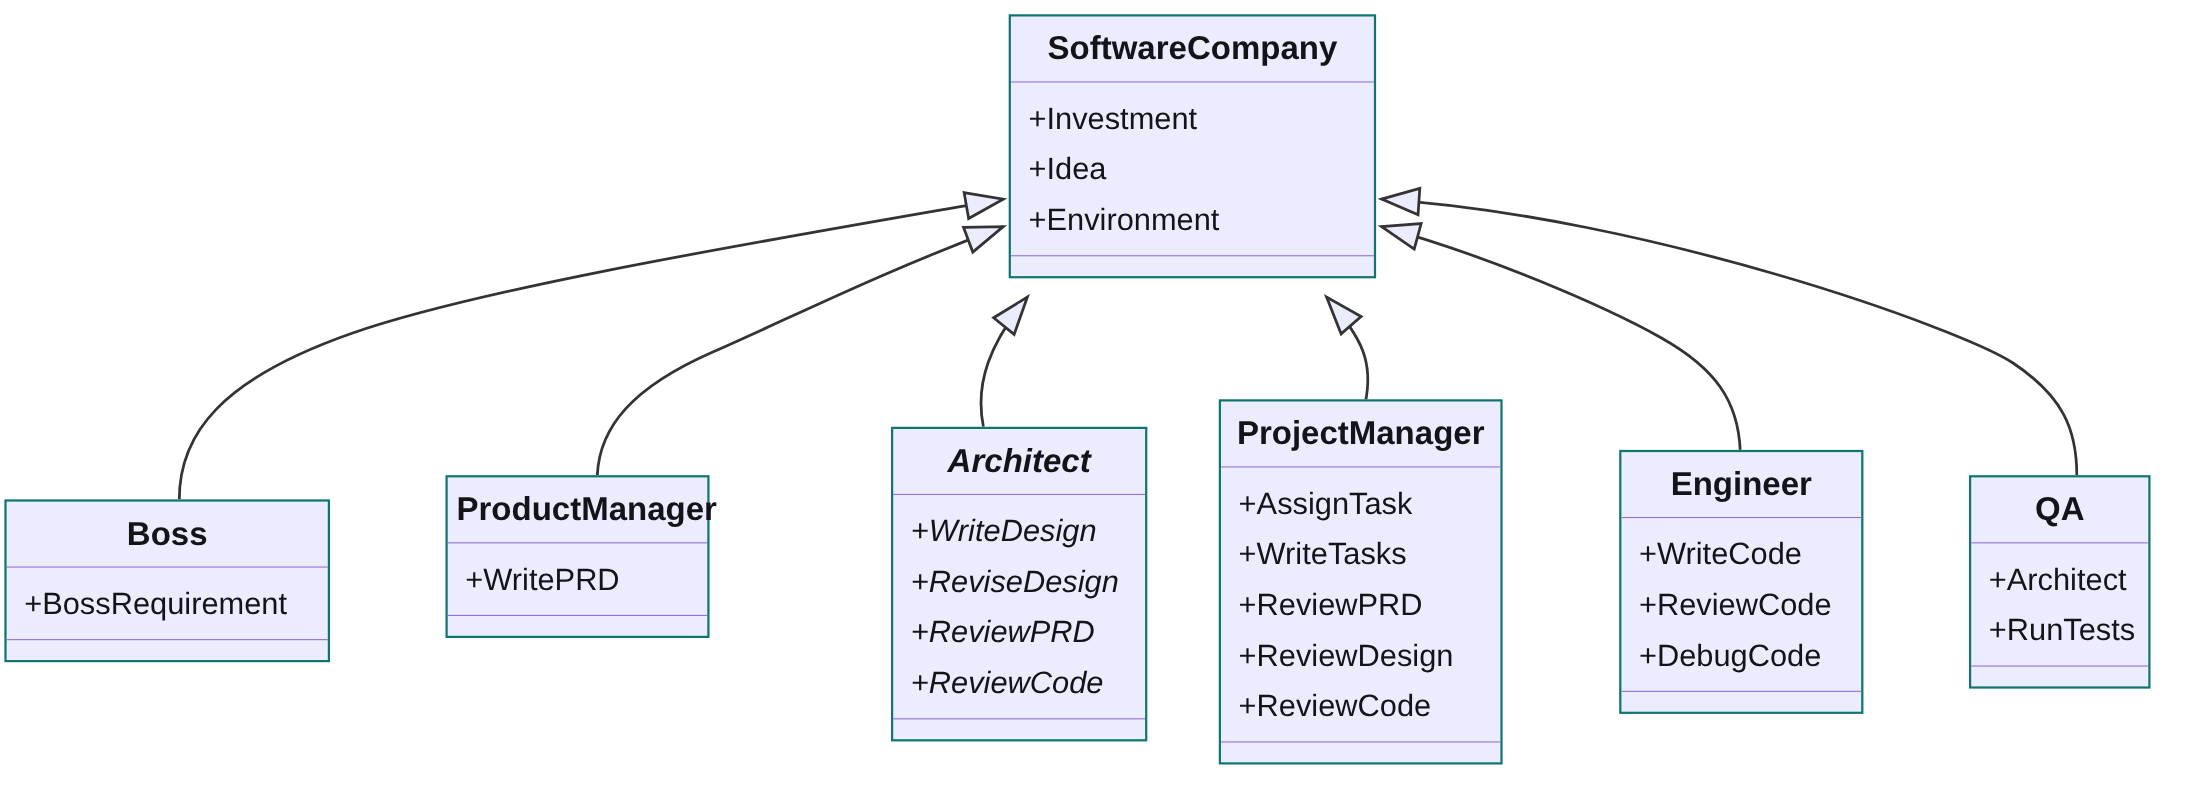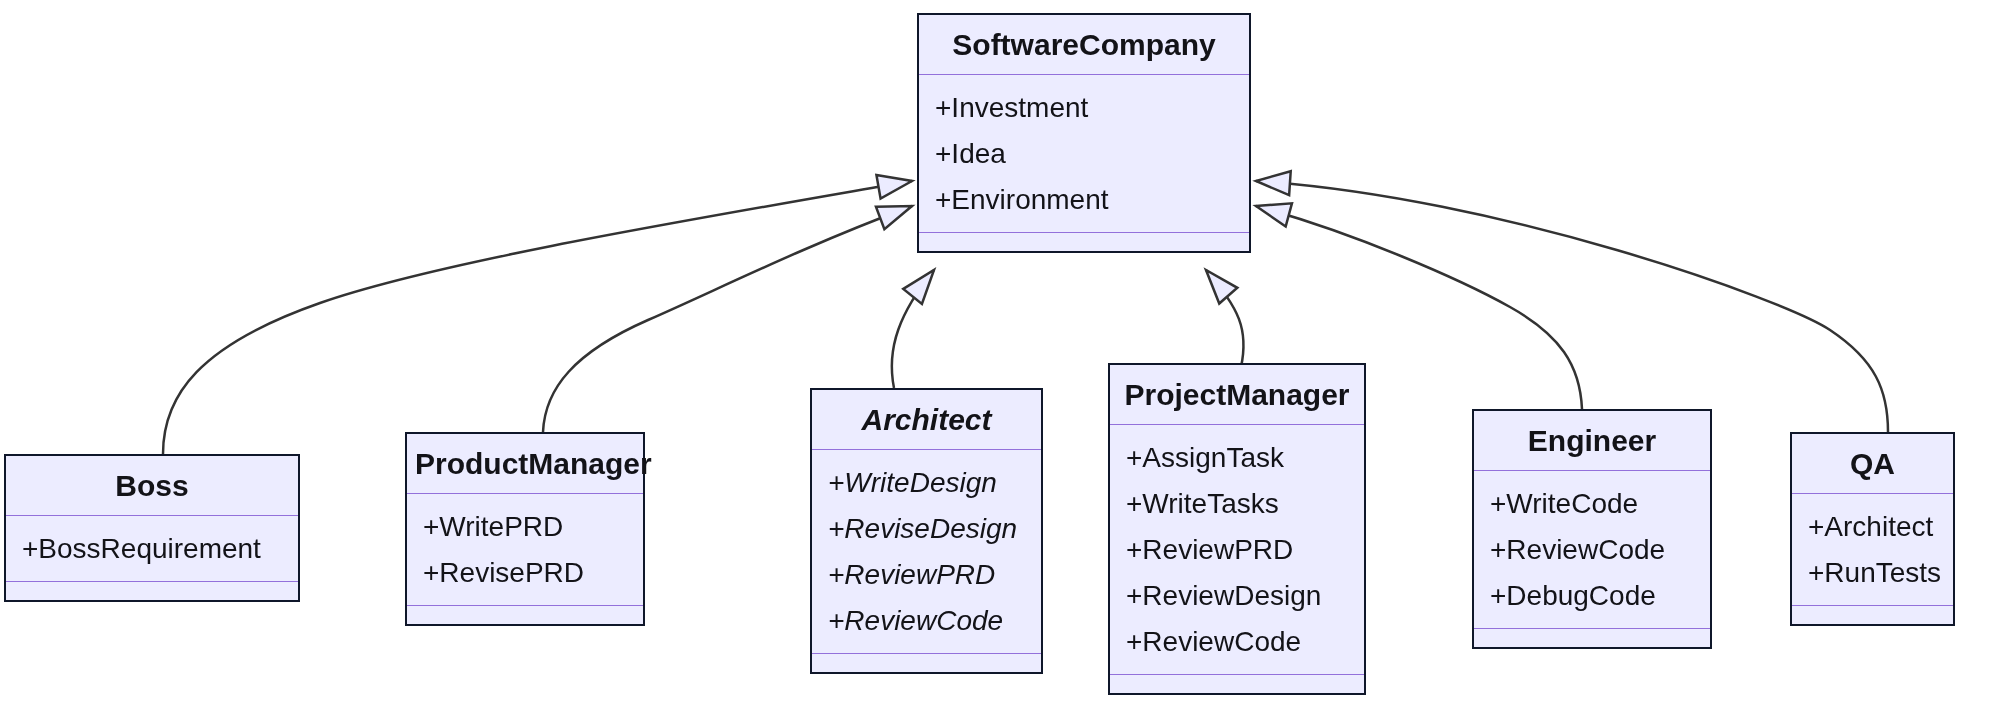--- a/index.html
+++ b/index.html
@@ -17,21 +17,21 @@
   }
   .edges-layer {
     position: absolute;
     left: 0; top: 0;
     width: 2003px;
     height: 722px;
   }
   .class-box {
     position: absolute;
     background: #ECECFF;
-    border: 2px solid #0f172a;
+    border: 2px solid #0f766e;
     box-sizing: border-box;
     color: #131318;
   }
   .class-title {
     font-size: 30px;
     font-weight: bold;
     text-align: center;
     padding: 13px 8px 12px 8px;
     border-bottom: 1.5px solid #9370DB;
     letter-spacing: 0px;
@@ -89,21 +89,20 @@
     <div class="class-members">
       <div class="member">+BossRequirement</div>
     </div>
     <div class="class-methods-empty"></div>
   </div>
 
   <div class="class-box" style="left:405px; top:432px; width:240px;">
     <div class="class-title">ProductManager</div>
     <div class="class-members">
       <div class="member">+WritePRD</div>
-      <div class="member">+RevisePRD</div>
     </div>
     <div class="class-methods-empty"></div>
   </div>
 
   <div class="class-box" style="left:810px; top:388px; width:233px;font-style:italic;">
     <div class="class-title">Architect</div>
     <div class="class-members">
       <div class="member">+WriteDesign</div>
       <div class="member">+ReviseDesign</div>
       <div class="member">+ReviewPRD</div>
@@ -117,21 +116,21 @@
     <div class="class-members">
       <div class="member">+AssignTask</div>
       <div class="member">+WriteTasks</div>
       <div class="member">+ReviewPRD</div>
       <div class="member">+ReviewDesign</div>
       <div class="member">+ReviewCode</div>
     </div>
     <div class="class-methods-empty"></div>
   </div>
 
-  <div class="class-box" style="left:1472px; top:409px; width:240px;">
+  <div class="class-box" style="left:1472px; top:409px; width:222px;">
     <div class="class-title">Engineer</div>
     <div class="class-members">
       <div class="member">+WriteCode</div>
       <div class="member">+ReviewCode</div>
       <div class="member">+DebugCode</div>
     </div>
     <div class="class-methods-empty"></div>
   </div>
 
   <div class="class-box" style="left:1790px; top:432px; width:165px;">

